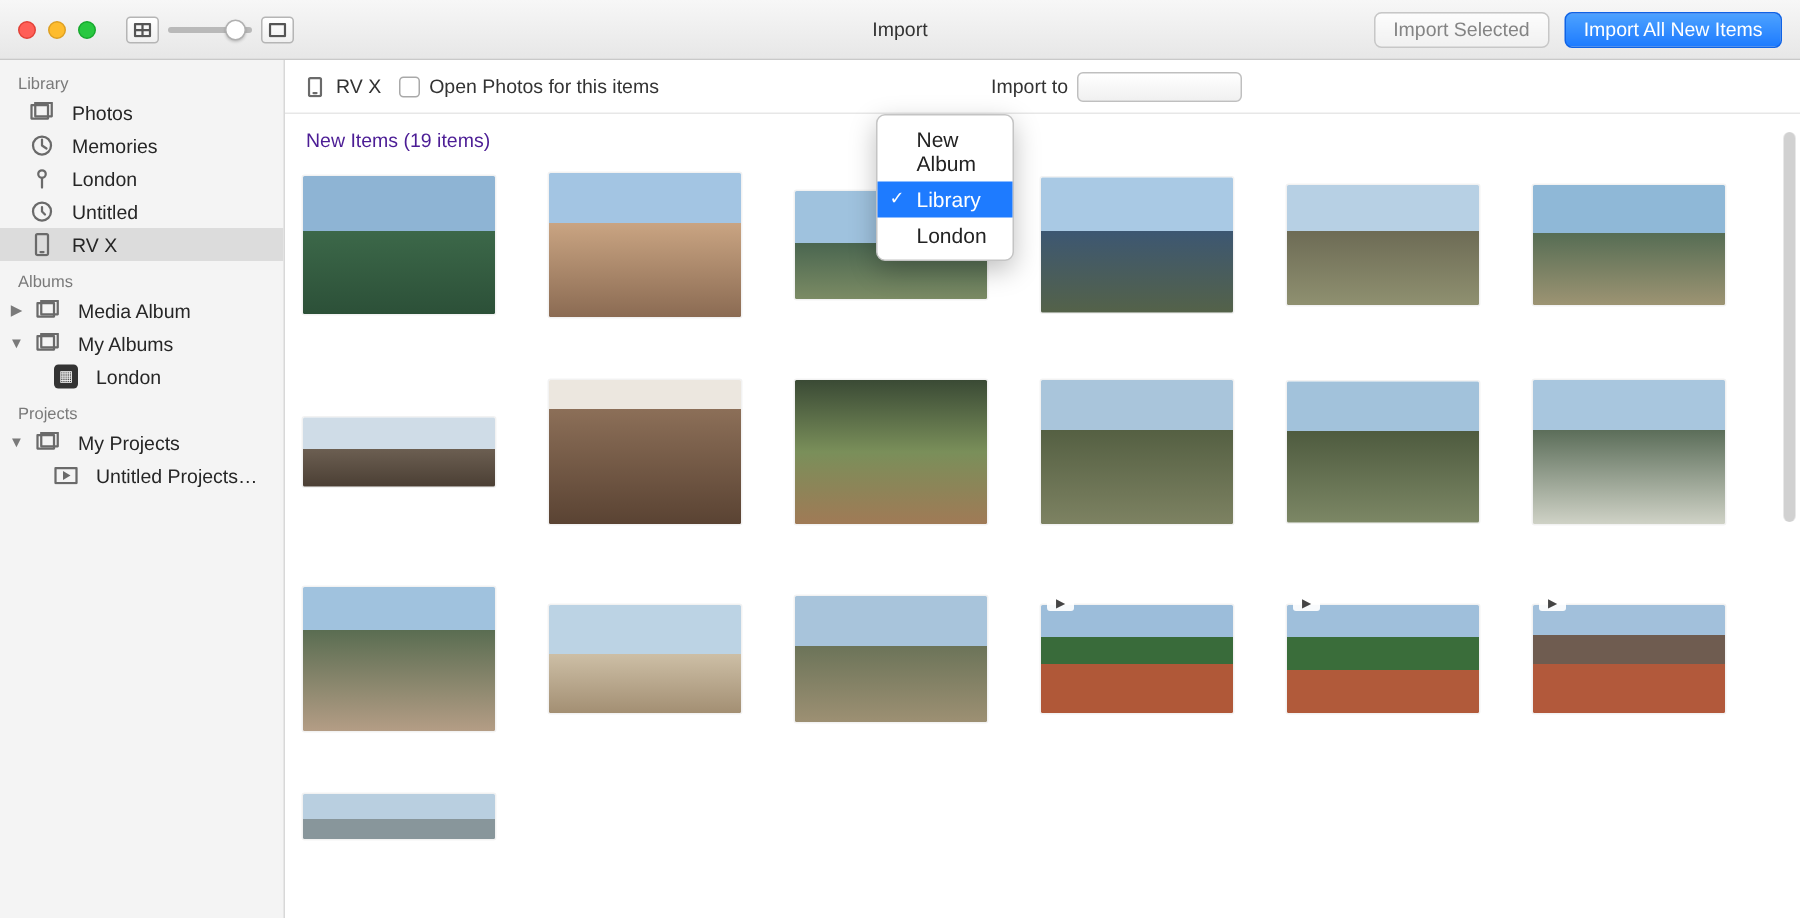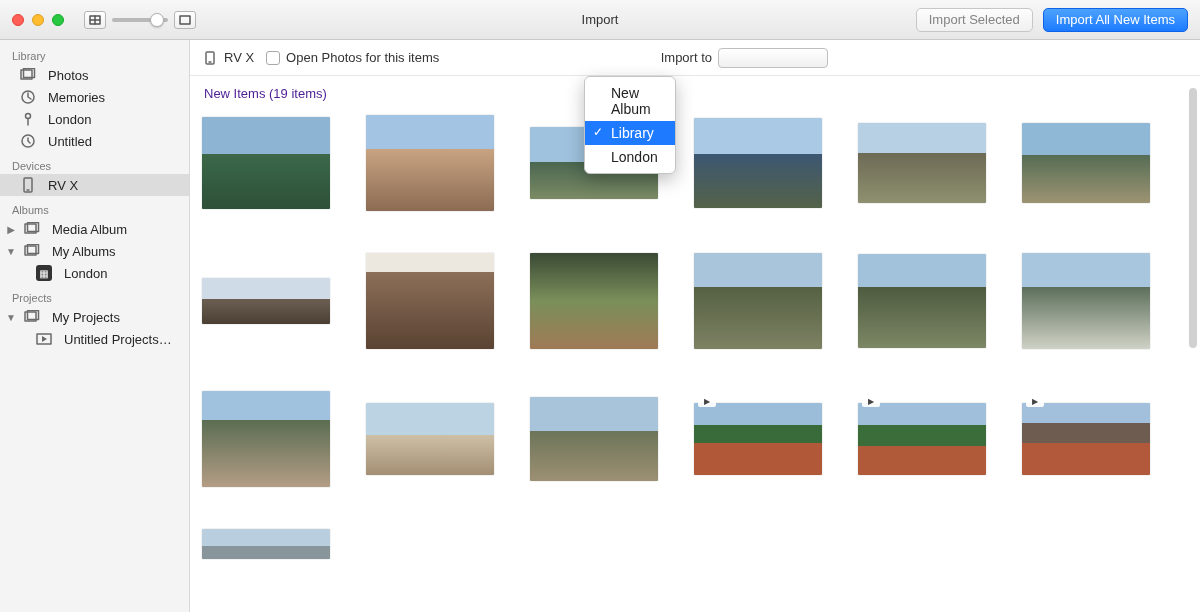--- a/index.html
+++ b/index.html
@@ -227,21 +227,20 @@
     <div class="sb-item">
       <span class="sb-icon">
           <svg width="16" height="16" viewBox="0 0 16 16">
             <circle cx="8" cy="8" r="6"></circle>
             <polyline points="8,5 8,8 10,10"></polyline>
           </svg>
         </span>
       <span>Untitled</span>
     </div>
 
-    <div class="sb-header">Devices</div>
     <div class="sb-item selected">
       <span class="sb-icon">
           <svg width="12" height="16" viewBox="0 0 12 16">
             <rect x="2" y="1" width="8" height="14" rx="1"></rect>
             <line x1="5" y1="13" x2="7" y2="13"></line>
           </svg>
         </span>
       <span>RV X</span>
     </div>
 

